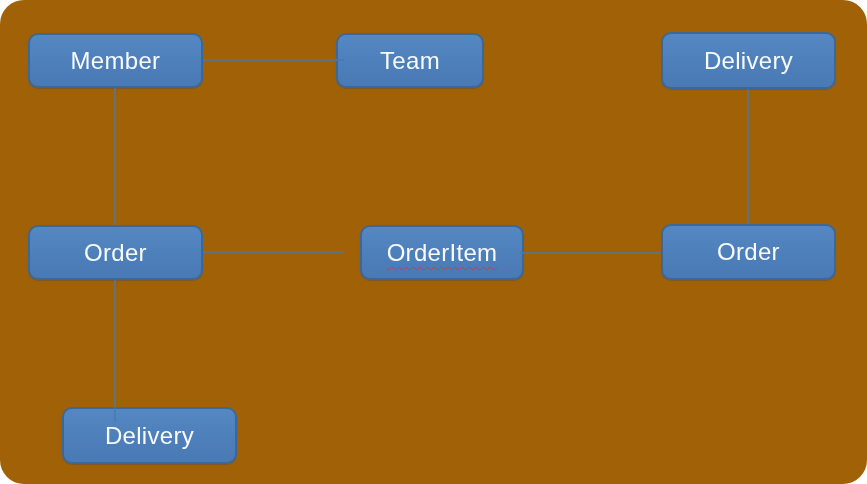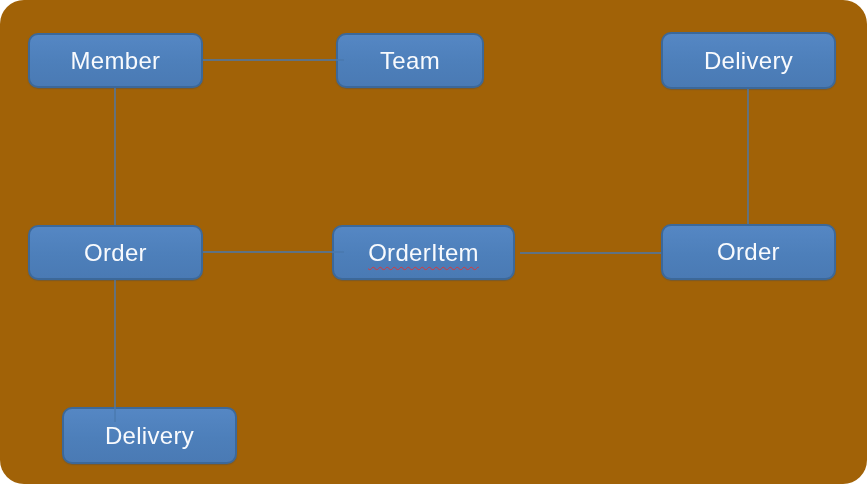--- a/index.html
+++ b/index.html
@@ -43,21 +43,21 @@
     letter-spacing: 0.3px;
     cursor: default;
   }
   .node span {
     white-space: nowrap;
   }
   .pos-member    { left: 28px;  top: 33px;  width: 175px; height: 55px; }
   .pos-team      { left: 336px; top: 33px;  width: 148px; height: 55px; }
   .pos-category  { left: 661px; top: 32px;  width: 175px; height: 57px; }
   .pos-order     { left: 28px;  top: 225px; width: 175px; height: 55px; }
-  .pos-orderitem { left: 332px; top: 225px; width: 183px; height: 55px; text-align: center; }
+  .pos-orderitem { left: 360px; top: 225px; width: 164px; height: 55px; text-align: center; }
   .pos-item      { left: 661px; top: 224px; width: 175px; height: 56px; }
   .pos-delivery  { left: 28px;  top: 407px; width: 175px; height: 57px; margin-left: 34px; }
   .spellcheck {
     text-decoration-line: underline;
     text-decoration-style: wavy;
     text-decoration-color: #e03434;
     text-decoration-thickness: 1px;
     text-underline-offset: 5px;
   }
 </style>

